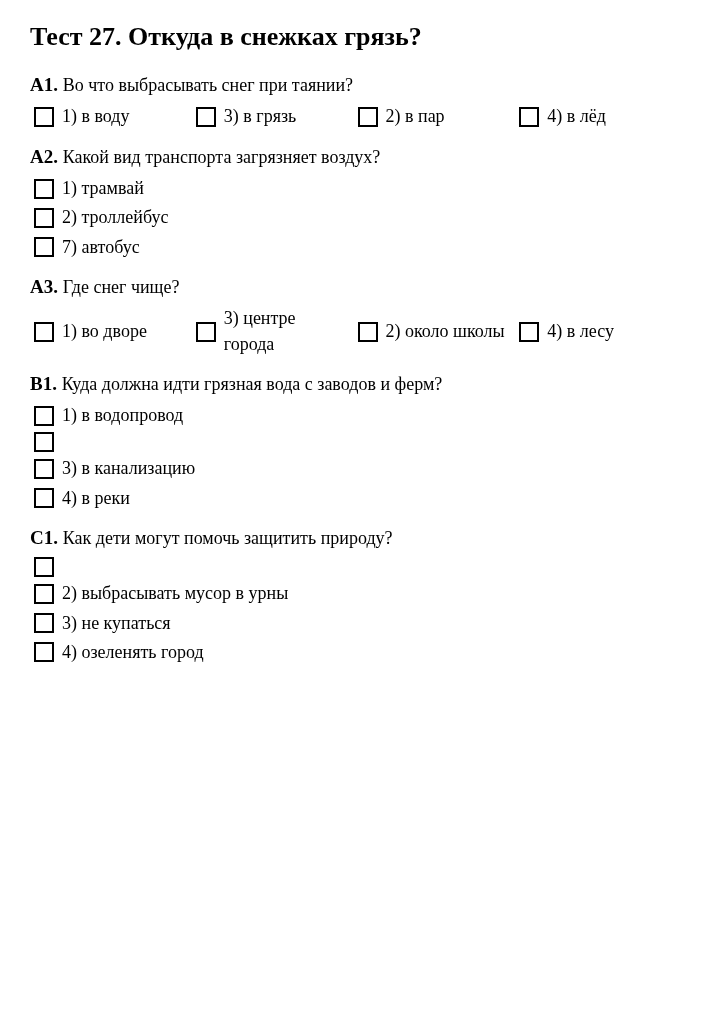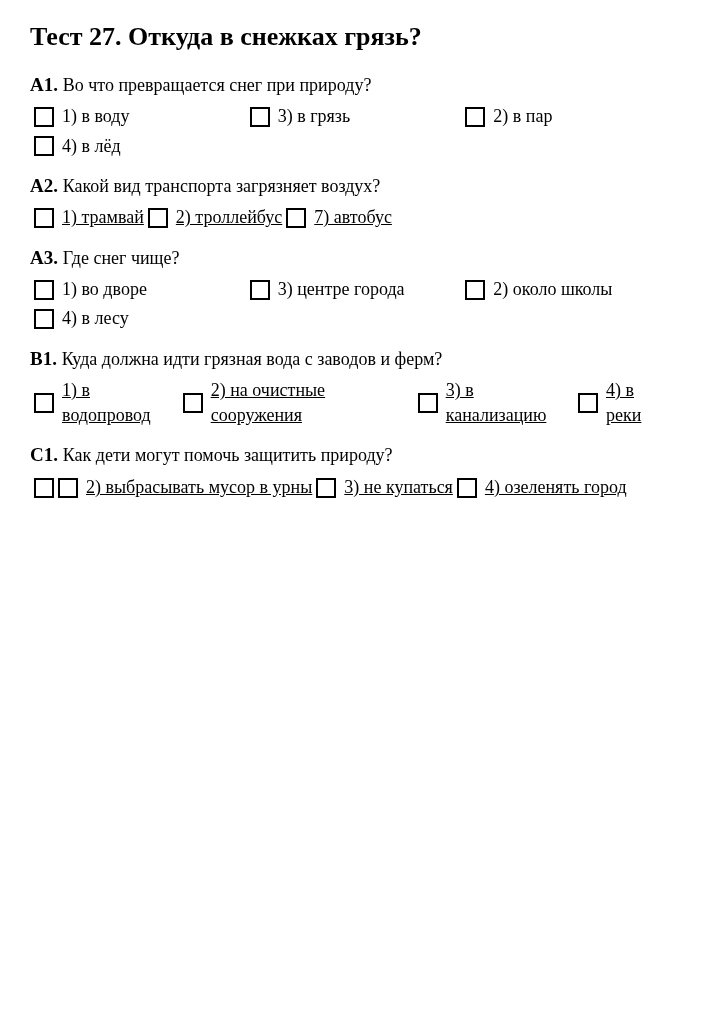--- a/index.html
+++ b/index.html
@@ -41,31 +41,30 @@
       display: inline;
     }
 
     .question-header {
       margin-bottom: 6px;
       line-height: 1.4;
     }
 
     .options-grid-2 {
       display: grid;
-      grid-template-columns: 1fr 1fr 1fr;
+      grid-template-columns: 1fr 1fr 1fr 1fr;
       gap: 4px 10px;
       margin-left: 4px;
     }
 
     .options-list {
       display: flex;
-      flex-direction: row;
+      flex-direction: column;
       gap: 4px;
       margin-left: 4px;
-      text-decoration: underline;
     }
 
     .option-item {
       display: flex;
       align-items: center;
       gap: 8px;
       line-height: 1.4;
     }
 
     .checkbox {
@@ -81,21 +80,21 @@
       font-size: 18px;
     }
   </style>
 </head>
 <body>
 
 <h1 class="page-title">Тест 27. Откуда в снежках грязь?</h1>
 
 <div id="questions-container">
     <div class="question-block">
-      <div class="question-header"><span class="question-label">A1. </span><span class="question-text">Во что превращается снег при природу?</span></div>
+      <div class="question-header"><span class="question-label">A1. </span><span class="question-text">Во что выбрасывать снег при таянии?</span></div>
       <div class="options-grid-2">
         <div class="option-item">
           <span class="checkbox"></span>
           <span class="option-text">1)  в воду</span>
         </div>
         <div class="option-item">
           <span class="checkbox"></span>
           <span class="option-text">3)  в грязь</span>
         </div>
         <div class="option-item">
@@ -148,21 +147,20 @@
     </div>
     <div class="question-block">
       <div class="question-header"><span class="question-label">B1. </span><span class="question-text">Куда должна идти грязная вода с заводов и ферм?</span></div>
       <div class="options-list">
         <div class="option-item">
           <span class="checkbox"></span>
           <span class="option-text">1)  в водопровод</span>
         </div>
         <div class="option-item">
           <span class="checkbox"></span>
-          <span class="option-text">2)  на очистные сооружения</span>
         </div>
         <div class="option-item">
           <span class="checkbox"></span>
           <span class="option-text">3)  в канализацию</span>
         </div>
         <div class="option-item">
           <span class="checkbox"></span>
           <span class="option-text">4)  в реки</span>
         </div>
       </div>

